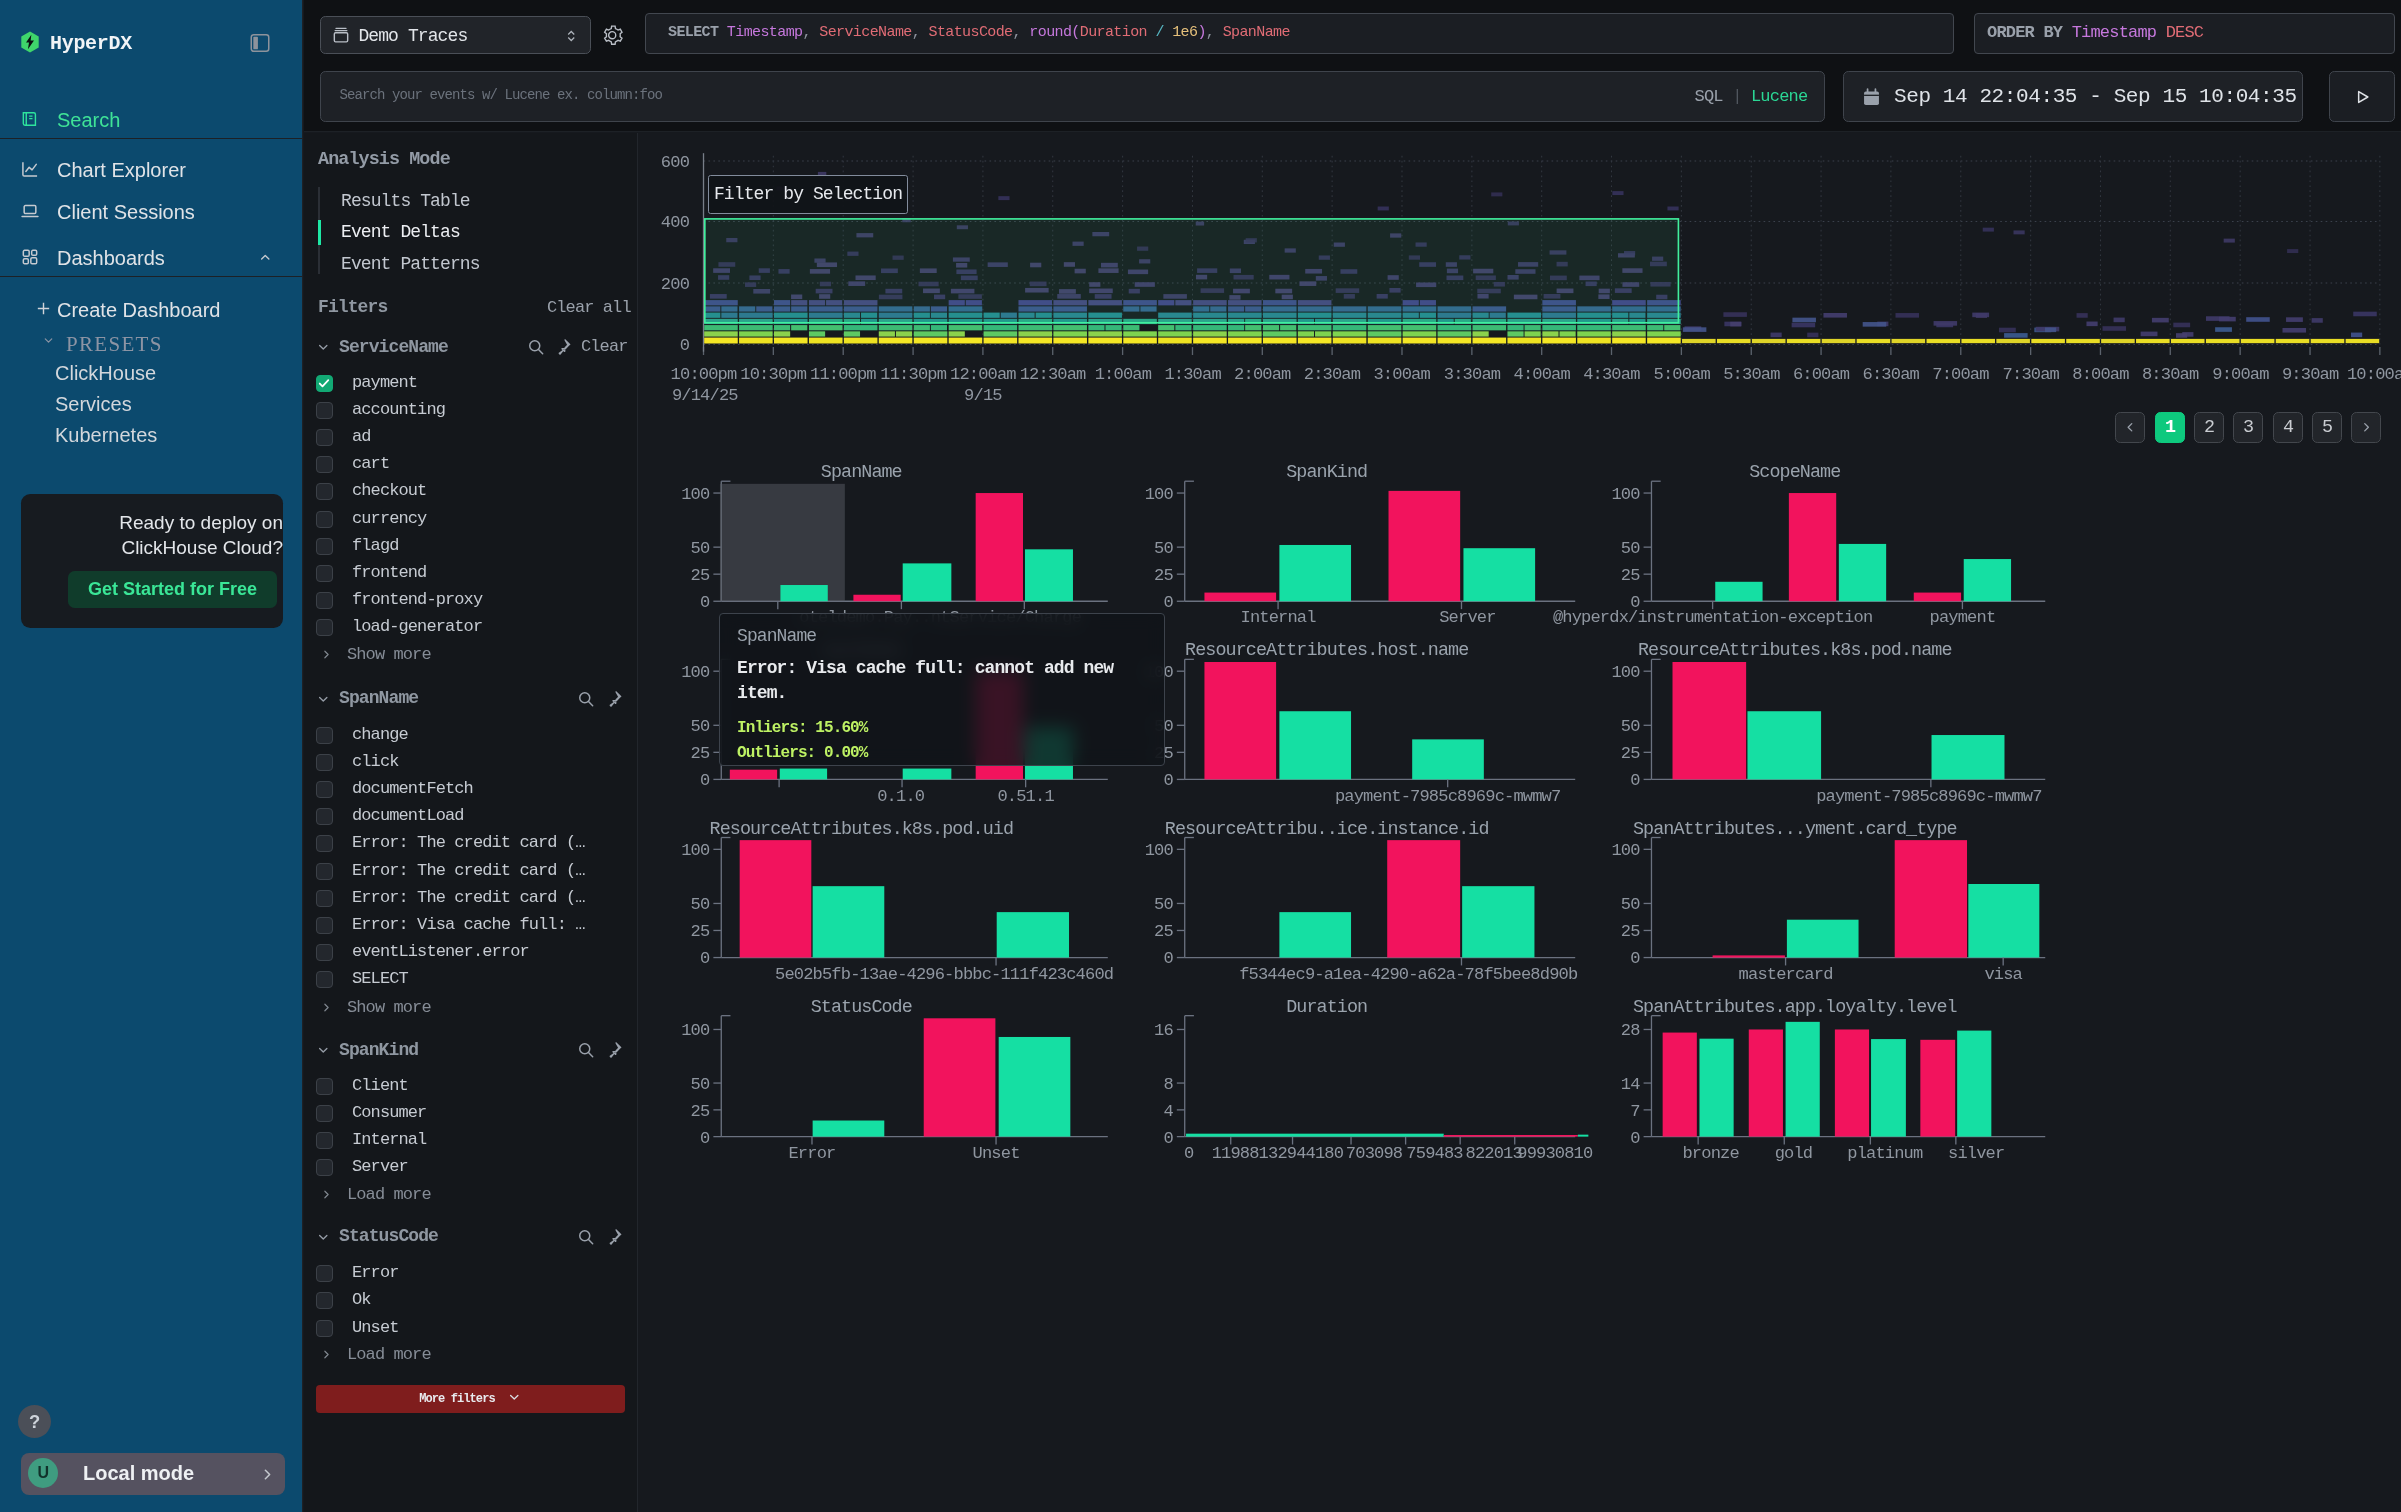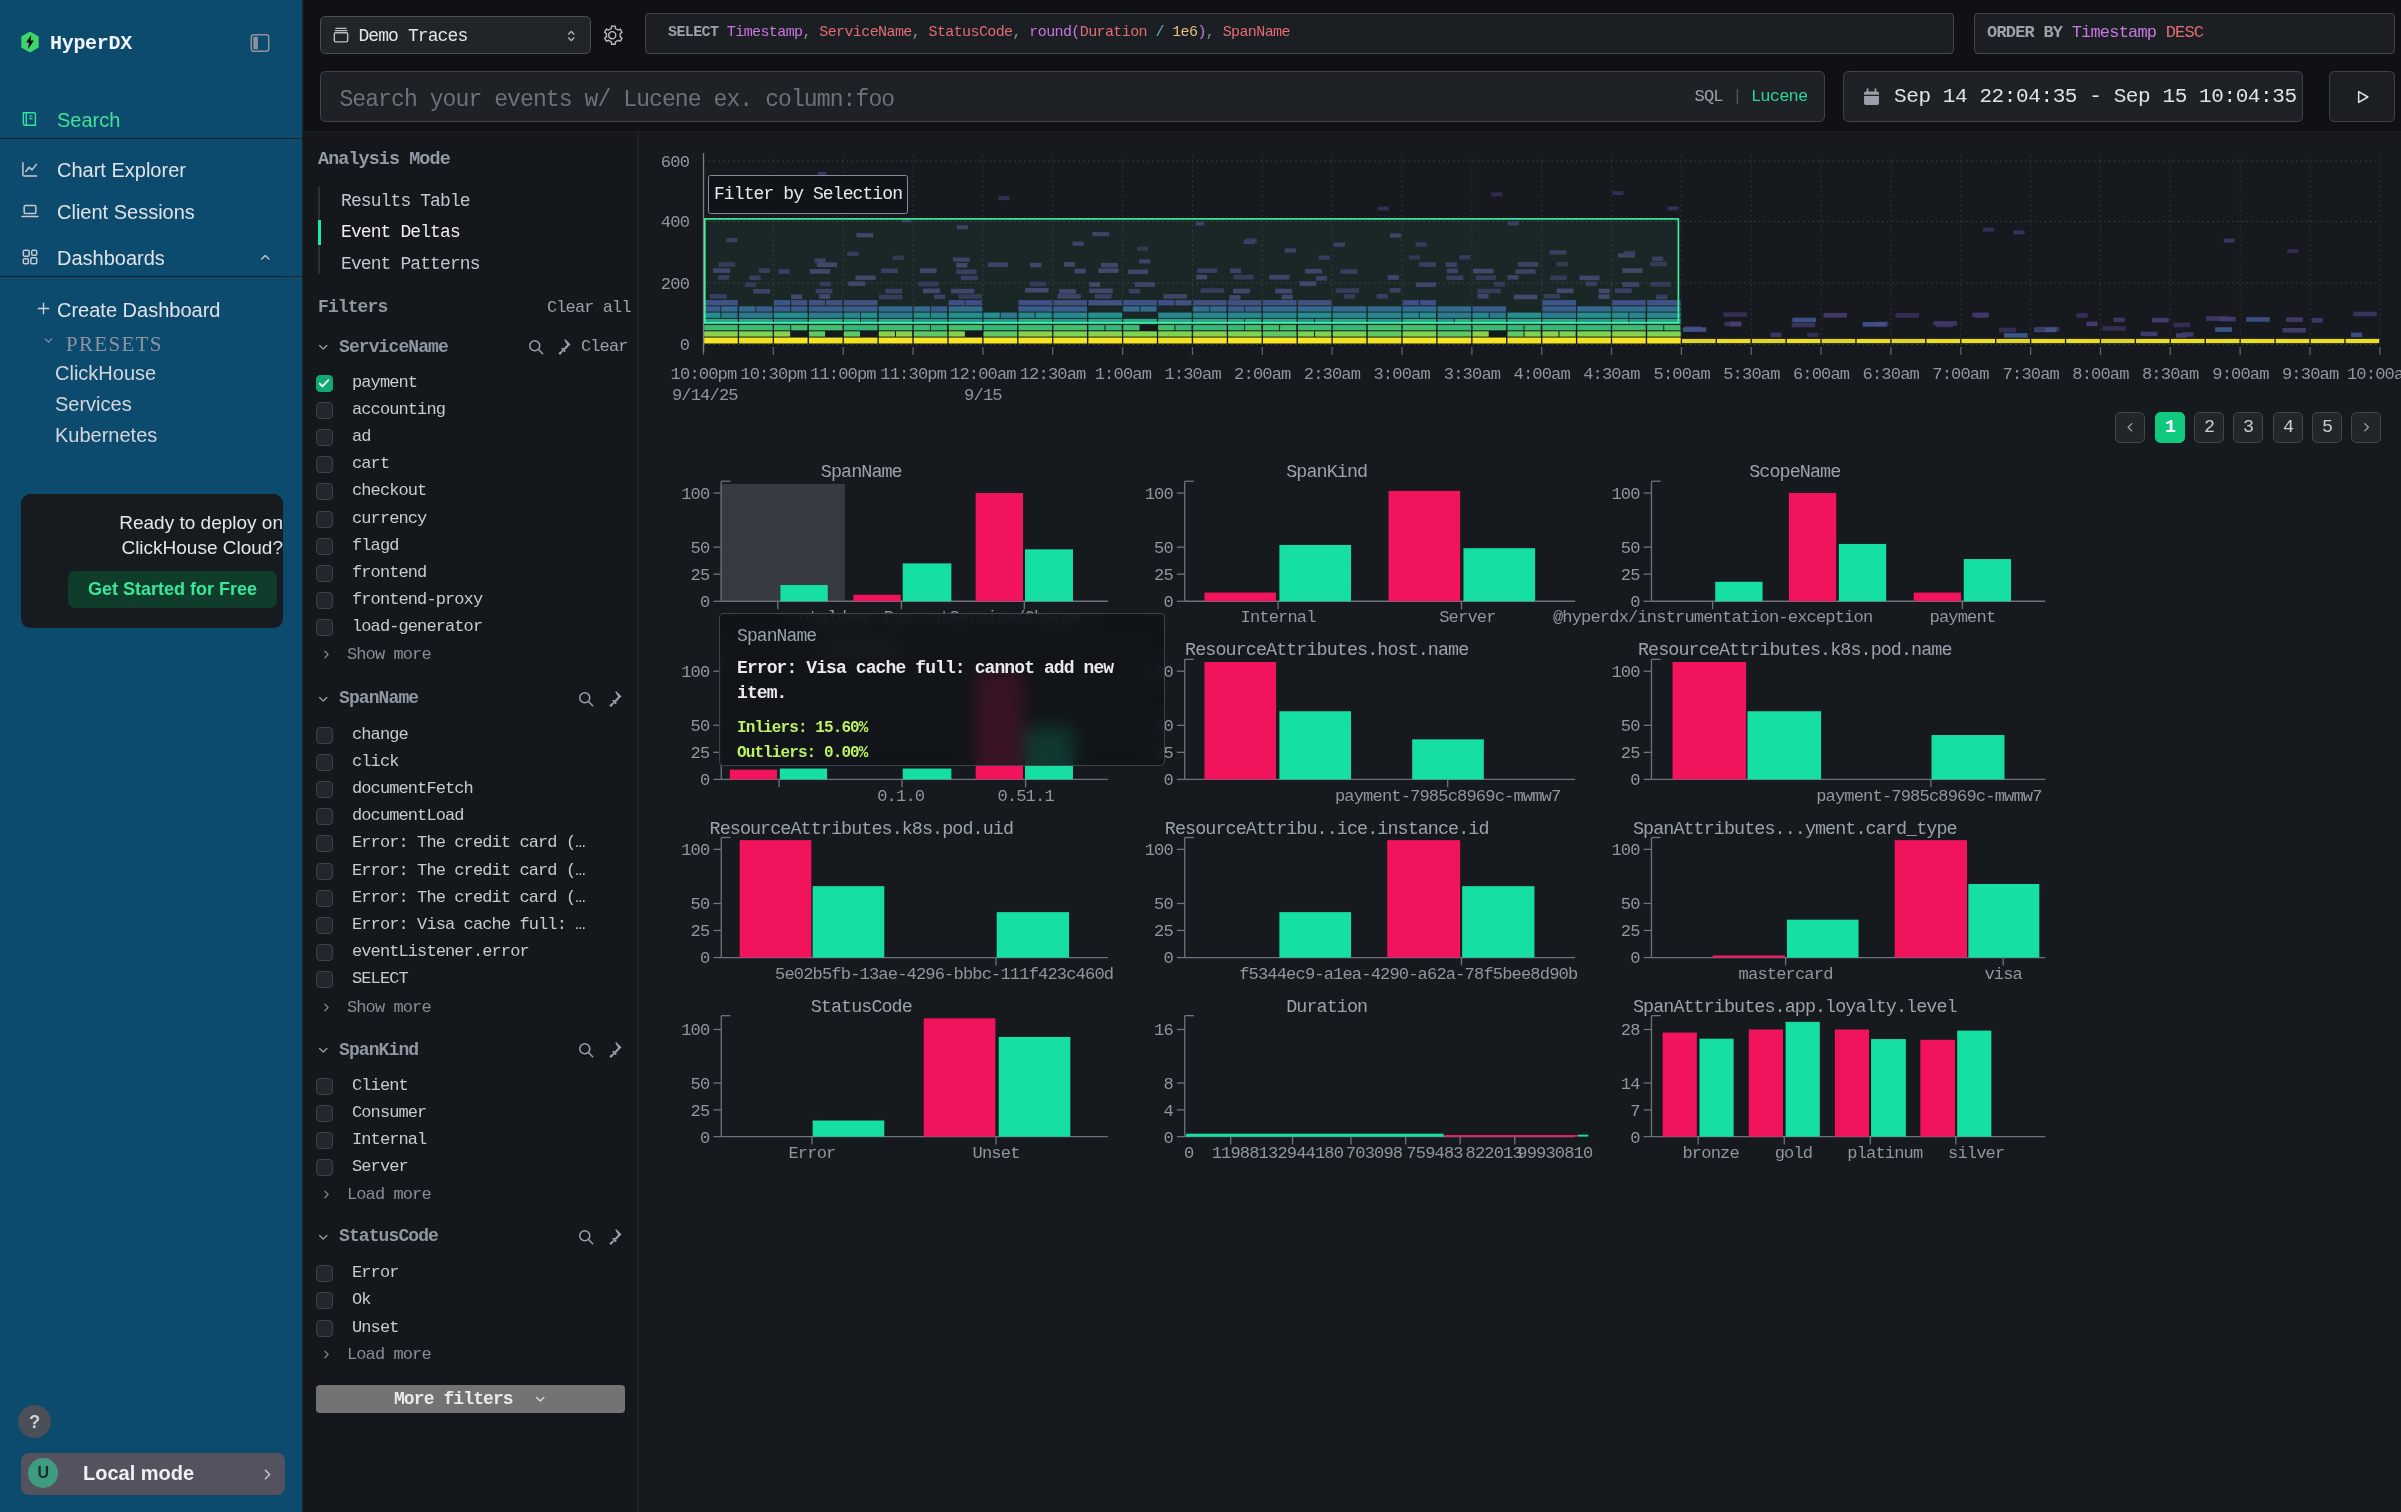--- a/index.html
+++ b/index.html
@@ -51,21 +51,21 @@
   white-space:nowrap; overflow:hidden; }
 .orderbox { position:absolute; left:1670px; top:13px; width:421px; height:41px;
   background:#1b1e23; border:1.3px solid #42474f; border-radius:4px;
   font-size:17px; letter-spacing:-0.8px; line-height:38px; padding-left:12px;
   white-space:nowrap; overflow:hidden; }
 .kw { color:#9aa1ab; font-weight:bold; }
 .pur { color:#c678dd; } .sal { color:#e06c75; } .cy { color:#56b6c2; }
 .yel { color:#e5c07b; } .gr { color:#8c929c; }
 .searchbox { position:absolute; left:16.4px; top:71px; width:1505px; height:51px;
   background:#1e2126; border:1.3px solid #3f444c; border-radius:5.3px; }
-.ph { position:absolute; left:18px; top:14.5px; font-size:23px; letter-spacing:-0.9px;
+.ph { position:absolute; left:18px; top:14.5px; font-size:14px; letter-spacing:-0.9px;
   color:#6b727c; }
 .sqltog { position:absolute; right:17px; top:14.5px; font-size:17px; letter-spacing:-0.8px; }
 .datebox { position:absolute; left:1539px; top:71px; width:460px; height:51px;
   background:#1e2126; border:1.3px solid #3f444c; border-radius:5.3px; }
 .dtxt { position:absolute; left:50px; top:13px; font-size:21px; letter-spacing:-0.4px;
   color:#dfe3e8; }
 .playbox { position:absolute; left:2025px; top:71px; width:66px; height:51px;
   background:#1b1e23; border:1.3px solid #3f444c; border-radius:5.3px;
   text-align:center; padding-top:15px; }
 
@@ -78,21 +78,21 @@
 .fclr { position:absolute; font-size:17px; letter-spacing:-0.9px; color:#9aa1ab; }
 .fitem { position:absolute; font-size:17px; letter-spacing:-0.9px; color:#c6cbd2; white-space:pre; }
 .fmore { position:absolute; font-size:17px; letter-spacing:-0.9px; color:#868d97; }
 .chev { position:absolute; }
 .icn { position:absolute; }
 .cb { position:absolute; width:17px; height:17px; border-radius:4px;
   background:#23272d; border:1.3px solid #3c4148; }
 .cb.on { background:#12a974; border-color:#12a974; }
 .cb.on svg { position:absolute; left:-1.3px; top:-1.3px; }
 .morebtn { position:absolute; left:316px; top:1385px; width:309px; height:28px;
-  background:#737373; border-radius:4px; color:#e8eaee; font-weight:bold; font-size:18px;
+  background:#7f1d1d; border-radius:4px; color:#e8eaee; font-weight:bold; font-size:12px;
   letter-spacing:-0.9px; text-align:center; line-height:28px; }
 .morebtn svg { vertical-align:-2.6px; }
 
 .tk { font-family:"Liberation Mono", monospace; font-size:26px; letter-spacing:-1.3px; fill:#8f96a0; }
 .ct { font-family:"Liberation Mono", monospace; font-size:28px; letter-spacing:-1.4px; fill:#9aa3ad; }
 #fbsbtn { position:absolute; left:708px; top:175px; width:200px; height:39px;
   background:rgba(16,19,24,0.92); border:1.3px solid #828c9c; border-radius:2.6px;
   color:#e6e9ed; font-size:18px; letter-spacing:-0.9px; text-align:center;
   line-height:36px; z-index:5; }
 .pbtn { position:absolute; top:412px; width:30px; height:31px; border-radius:5.3px;

